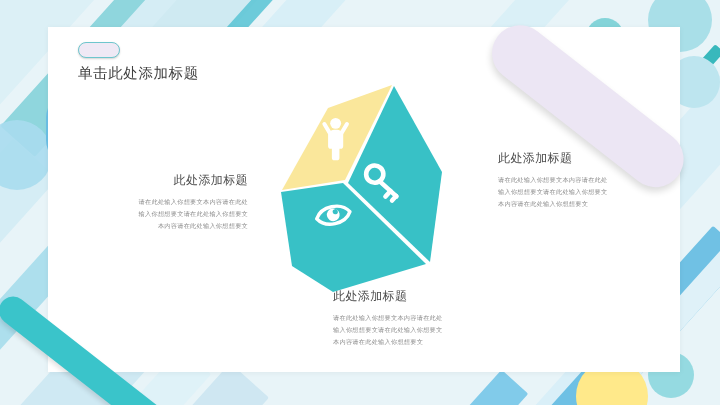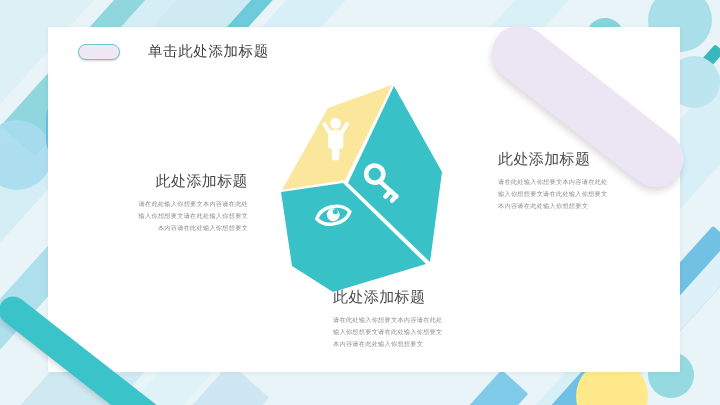--- a/index.html
+++ b/index.html
@@ -99,41 +99,42 @@
     transform: rotate(38deg);
     transform-origin: left center;
     box-shadow: 2px 4px 7px rgba(0,0,0,0.14);
   }
 
   
   .header {
     position: absolute;
     left: 78px; top: 42px;
     display: flex;
-    align-items: center;
-    gap: 28px;
+    align-items: flex-start;
+    gap: 6px;
+    flex-direction: column;
   }
   .title-pill {
     width: 40px; height: 14px;
     border-radius: 999px;
     background: #efe9f5;
     border: 1.6px solid #6ec6cd;
     box-shadow: 0 1px 2px rgba(0,0,0,0.18);
   }
   .slide-title {
     font-size: 14.5px;
     color: #3f3f3f;
     letter-spacing: 0.6px;
     white-space: nowrap;
   }
 
   
   .txt-block { position: absolute; }
   .txt-block .bt {
-    font-size: 15px;
+    font-size: 12px;
     color: #4a4a4a;
     margin-bottom: 7px;
     letter-spacing: .4px;
   }
   .txt-block .bl {
     font-size: 6.2px;
     color: #8d8d8d;
     line-height: 1.95;
     letter-spacing: .25px;
     white-space: nowrap;

